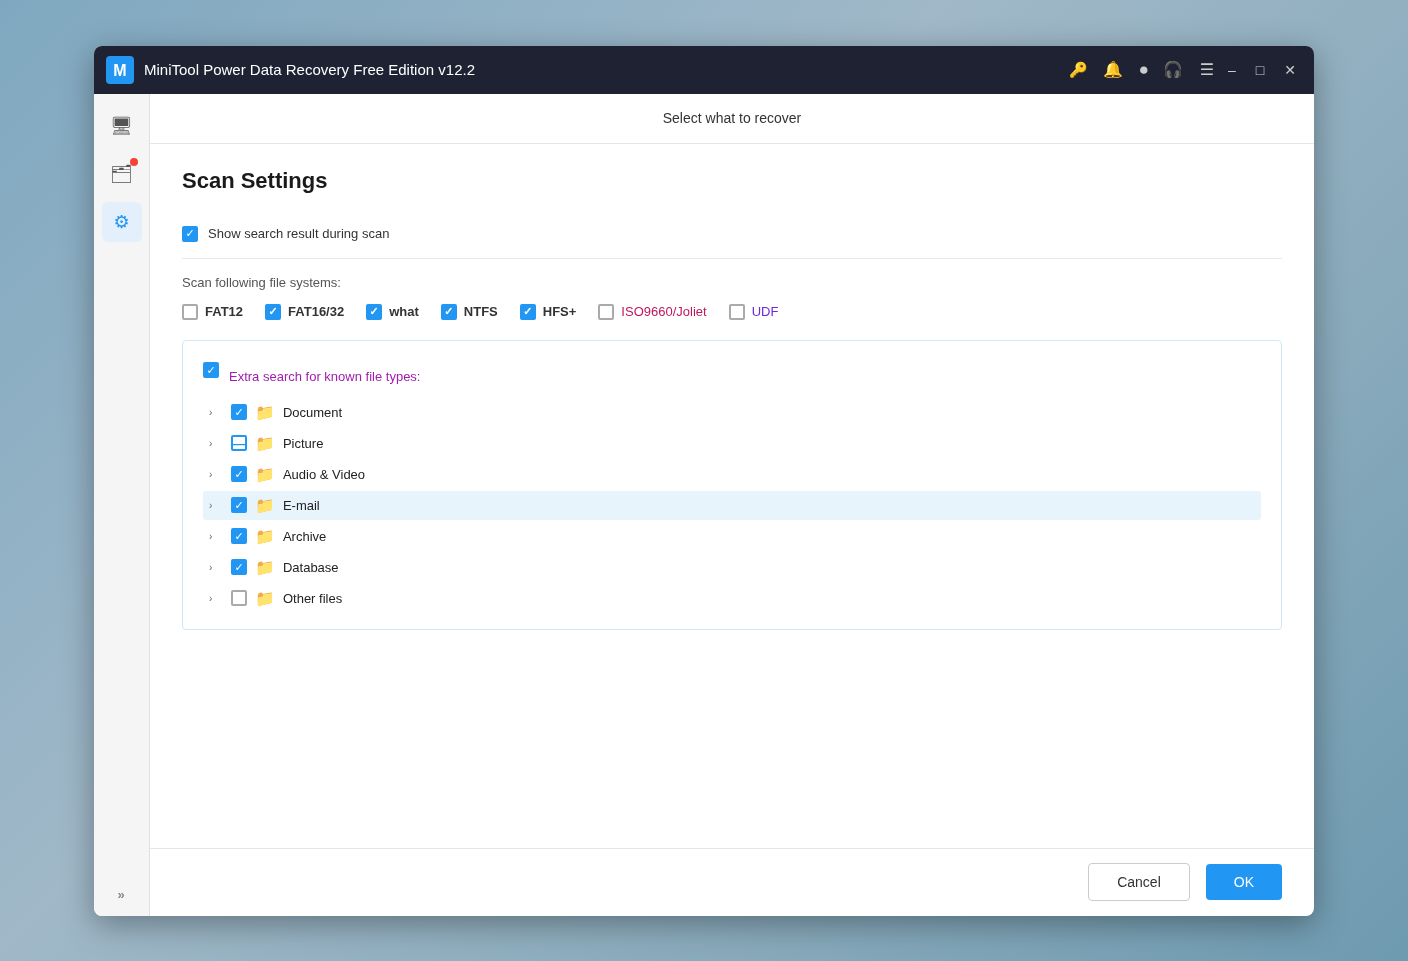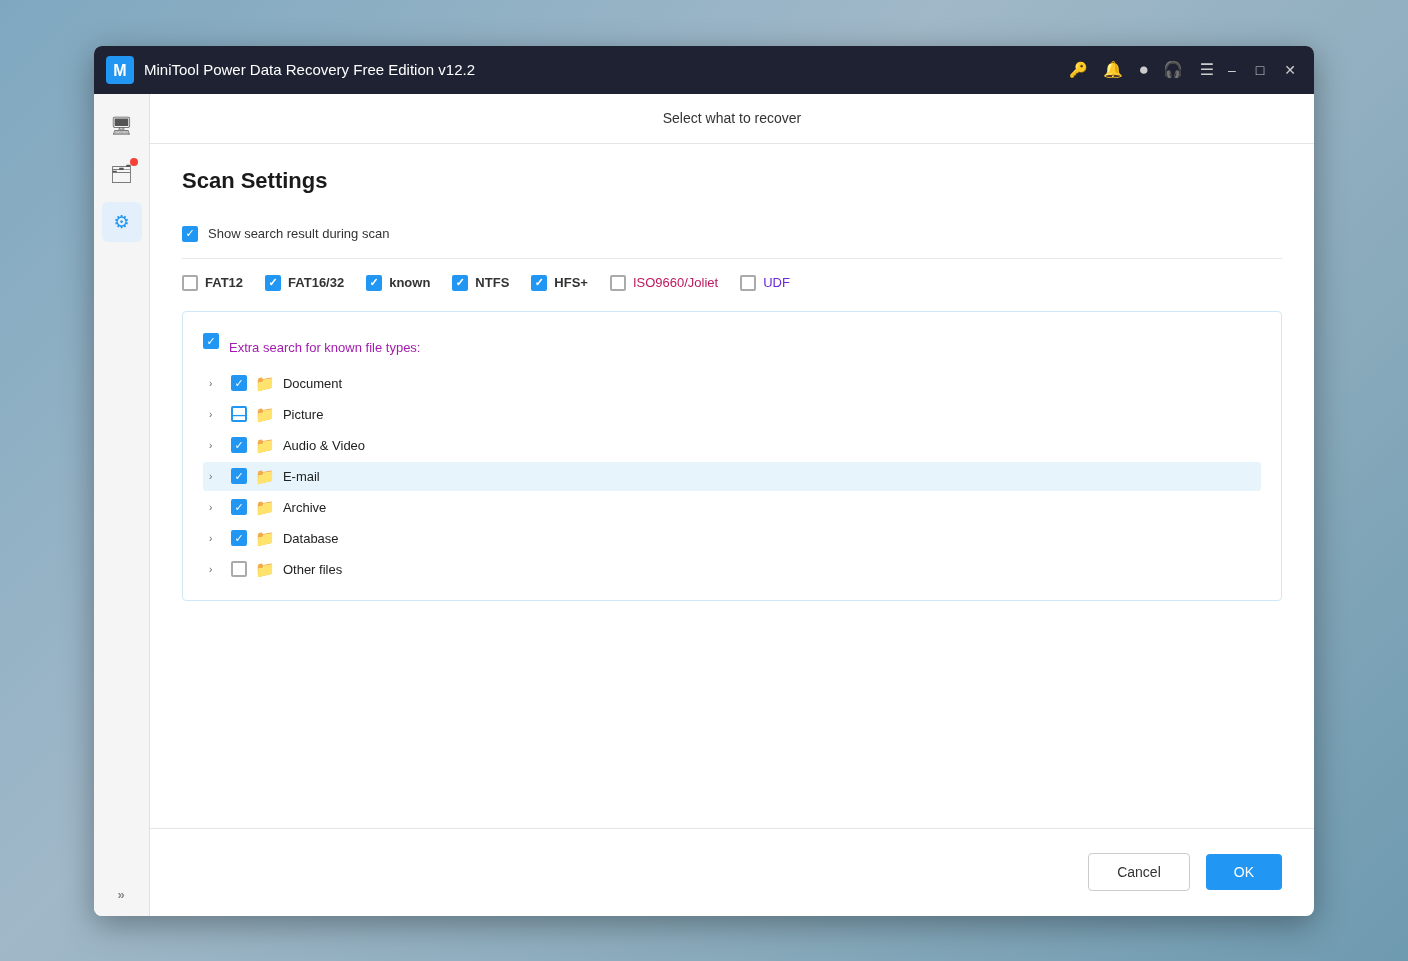--- a/index.html
+++ b/index.html
@@ -269,21 +269,21 @@
       color: #666;
       width: 14px;
       flex-shrink: 0;
     }
     .folder-icon {
       font-size: 16px;
       color: #f5a623;
     }
 
     .footer {
-      height: 88px;
+      height: 68px;
       border-top: 1px solid #e5e5e5;
       display: flex;
       align-items: center;
       justify-content: flex-end;
       padding: 0 32px;
       gap: 16px;
       flex-shrink: 0;
     }
     .btn-cancel {
       padding: 10px 28px;
@@ -362,39 +362,40 @@
 
         <div class="checkbox-row">
           <div class="custom-checkbox">
             <span class="checkmark">✓</span>
           </div>
           <label>Show search result during scan</label>
         </div>
 
         <hr class="divider">
 
+        <div class="subsection-label">Scan following file systems:</div>
 
         <div class="fs-row">
           <div class="fs-item">
             <div class="custom-checkbox unchecked">
               <span class="checkmark"></span>
             </div>
             <span>FAT12</span>
           </div>
           <div class="fs-item">
             <div class="custom-checkbox">
               <span class="checkmark">✓</span>
             </div>
             <span>FAT16/32</span>
           </div>
           <div class="fs-item">
             <div class="custom-checkbox">
               <span class="checkmark">✓</span>
             </div>
-            <span>known</span>
+            <span>what</span>
           </div>
           <div class="fs-item">
             <div class="custom-checkbox">
               <span class="checkmark">✓</span>
             </div>
             <span>NTFS</span>
           </div>
           <div class="fs-item">
             <div class="custom-checkbox">
               <span class="checkmark">✓</span>

